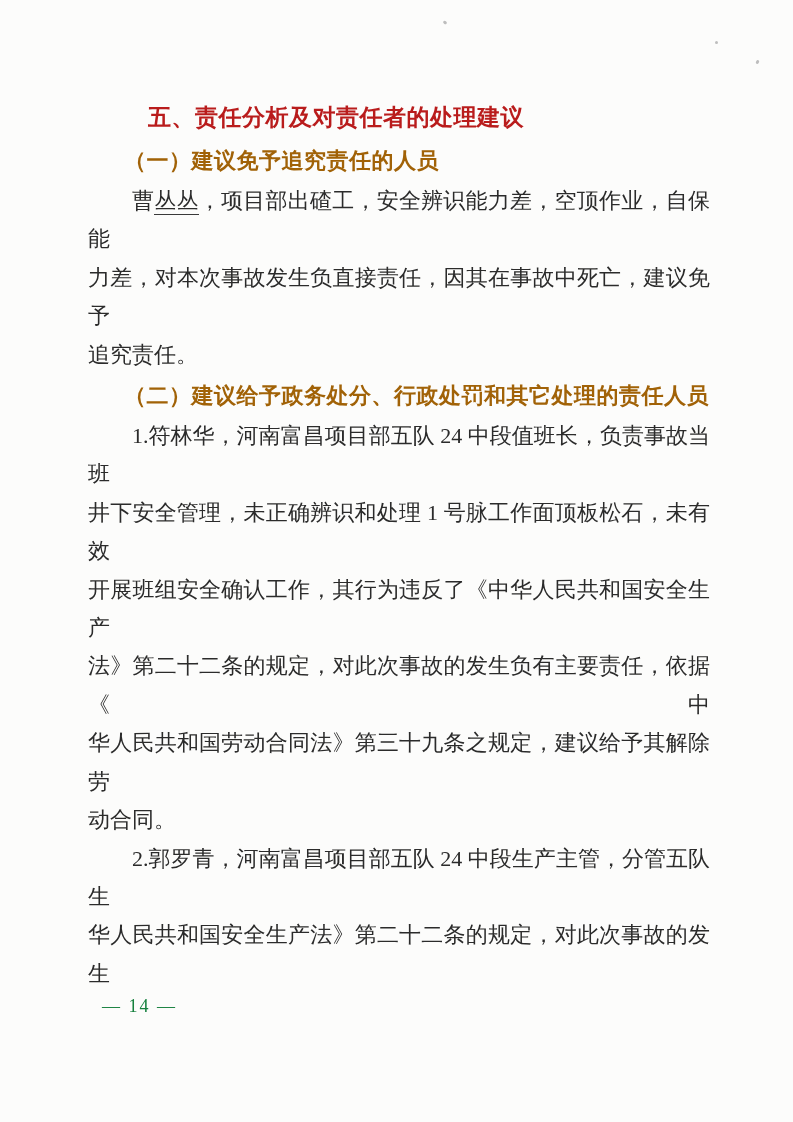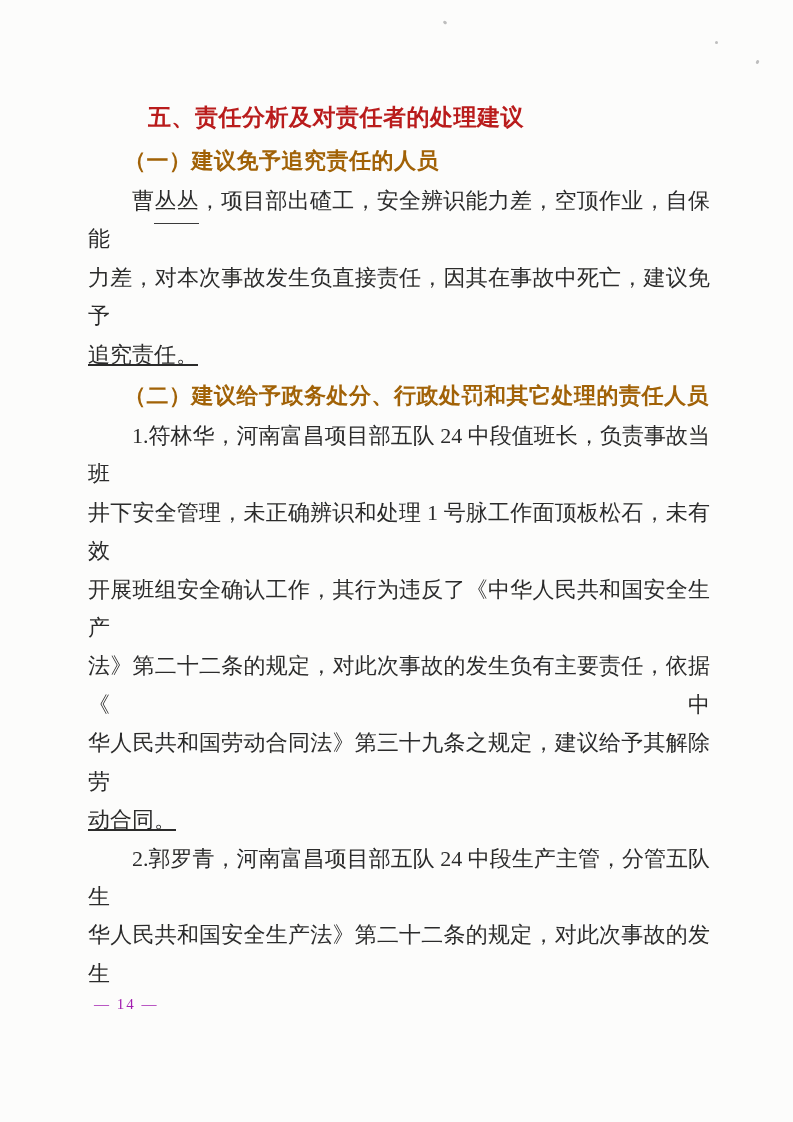--- a/index.html
+++ b/index.html
@@ -43,32 +43,32 @@
     white-space: nowrap;
   }
   .p .line {
     font-size: 22px;
     line-height: 38.4px;
     text-align: justify;
     text-align-last: justify;
     letter-spacing: 0;
   }
   .p .line.first { text-indent: 44px; }
-  .p .line.last { text-align-last: left; text-decoration: underline; }
+  .p .line.last { text-align-last: left; }
   .pn-underline {
     border-bottom: 1.6px solid #3a3a3a;
-    padding-bottom: 10px;
+    padding-bottom: 1px;
   }
   .page-number {
     position: absolute;
-    left: 94px;
+    left: 102px;
     top: 996px;
-    font-size: 15px;
+    font-size: 18px;
     letter-spacing: 2px;
-    color: #a21caf;
+    color: #15803d;
   }
   .speck {
     position: absolute;
     background: #bdbdbd;
     border-radius: 50%;
   }
   .speck.s1 { left: 443px; top: 21px; width: 4px; height: 3px; transform: rotate(40deg); }
   .speck.s2 { left: 715px; top: 41px; width: 3px; height: 3px; }
   .speck.s3 { left: 756px; top: 60px; width: 3px; height: 4px; transform: rotate(30deg); }
 </style>

